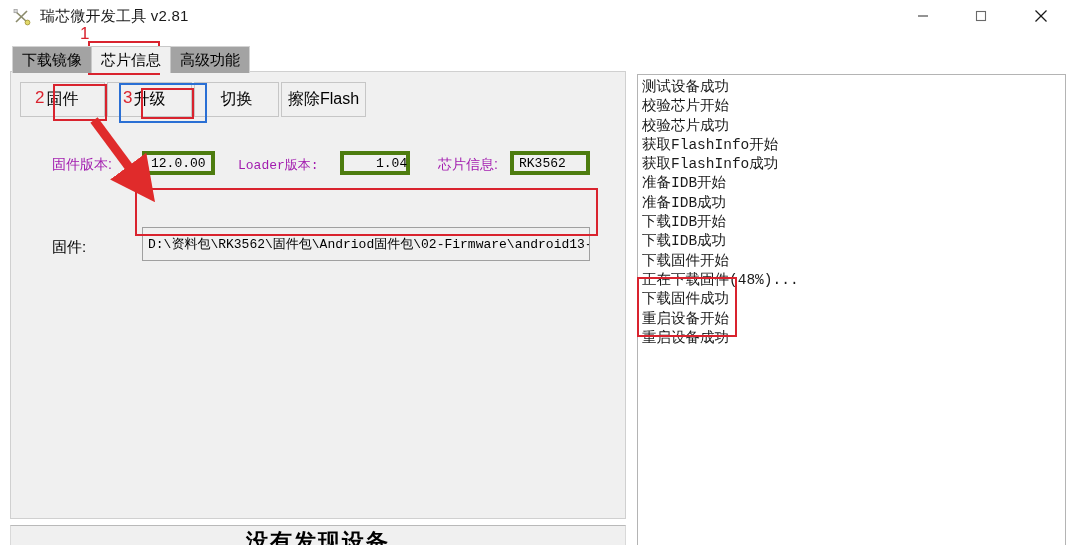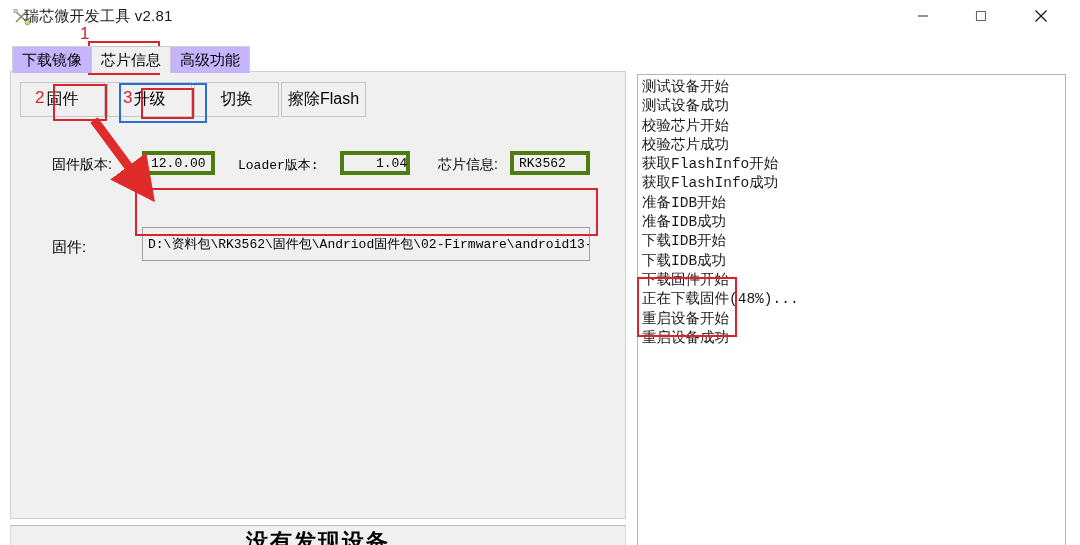--- a/index.html
+++ b/index.html
@@ -23,21 +23,21 @@
     background: #ffffff;
     border-bottom: 1px solid #e8e8e8;
   }
   #app-icon {
     position: absolute;
     left: 12px; top: 7px;
     width: 20px; height: 20px;
   }
   #title-text {
     position: absolute;
-    left: 24px; top: 5px;
+    left: 40px; top: 5px;
     font-size: 15px;
     color: #1a1a1a;
     letter-spacing: 0.2px;
     line-height: 22px;
     white-space: nowrap;
   }
   .winbtn {
     position: absolute;
     top: 0;
     width: 46px; height: 32px;
@@ -67,21 +67,21 @@
     align-items: flex-end;
     z-index: 5;
   }
   .tab {
     height: 27px;
     padding: 0 9px;
     display: flex;
     align-items: center;
     font-size: 15px;
     color: #000;
-    background: #c4b5fd;
+    background: #a3a3a3;
     border: 1px solid #d3d3d3;
     border-bottom: none;
     margin-right: -1px;
     box-sizing: border-box;
     white-space: nowrap;
   }
   .tab.selected {
     background: #f0f0f0;
     border-color: #c8c8c8;
     position: relative;
@@ -117,21 +117,21 @@
     color: #000;
     margin-right: 2px;
     white-space: nowrap;
   }
 
   
   #inforow { position: absolute; left: 10px; top: 118px; width: 606px; height: 28px; }
   .ilabel {
     position: absolute;
     font-size: 14px;
-    color: #000000;
+    color: #a21caf;
     top: 5px;
     white-space: nowrap;
   }
   .ifield {
     position: absolute;
     top: 0;
     height: 24px;
     background: #f0f0f0;
     border: 4px solid #4d7c0f;
     box-sizing: border-box;
@@ -312,32 +312,32 @@
   </div>
 
   <div id="lbl-fw">固件:</div>
   <div id="fld-fwpath">D:\资料包\RK3562\固件包\Andriod固件包\02-Firmware\android13-ev</div>
 
   <div id="statusbar">
     <span id="status-text">没有发现设备</span>
   </div>
 
   <div id="logpanel">
-    <div class="logline">测试设备开始</div>
     <div class="logline">测试设备成功</div>
     <div class="logline">校验芯片开始</div>
     <div class="logline">校验芯片成功</div>
     <div class="logline">获取FlashInfo开始</div>
     <div class="logline">获取FlashInfo成功</div>
     <div class="logline">准备IDB开始</div>
     <div class="logline">准备IDB成功</div>
     <div class="logline">下载IDB开始</div>
     <div class="logline">下载IDB成功</div>
     <div class="logline">下载固件开始</div>
     <div class="logline">正在下载固件(48%)...</div>
+    <div class="logline">下载固件成功</div>
     <div class="logline">重启设备开始</div>
     <div class="logline">重启设备成功</div>
   </div>
 </div>
 
 <div class="anno-num" style="left:80px; top:24px;">1</div>
 <div class="anno-box" style="left:88px; top:41px; width:72px; height:34px;"></div>
 
 <div class="anno-num" style="left:35px; top:88px;">2</div>
 <div class="anno-box" style="left:53px; top:84px; width:54px; height:37px;"></div>

